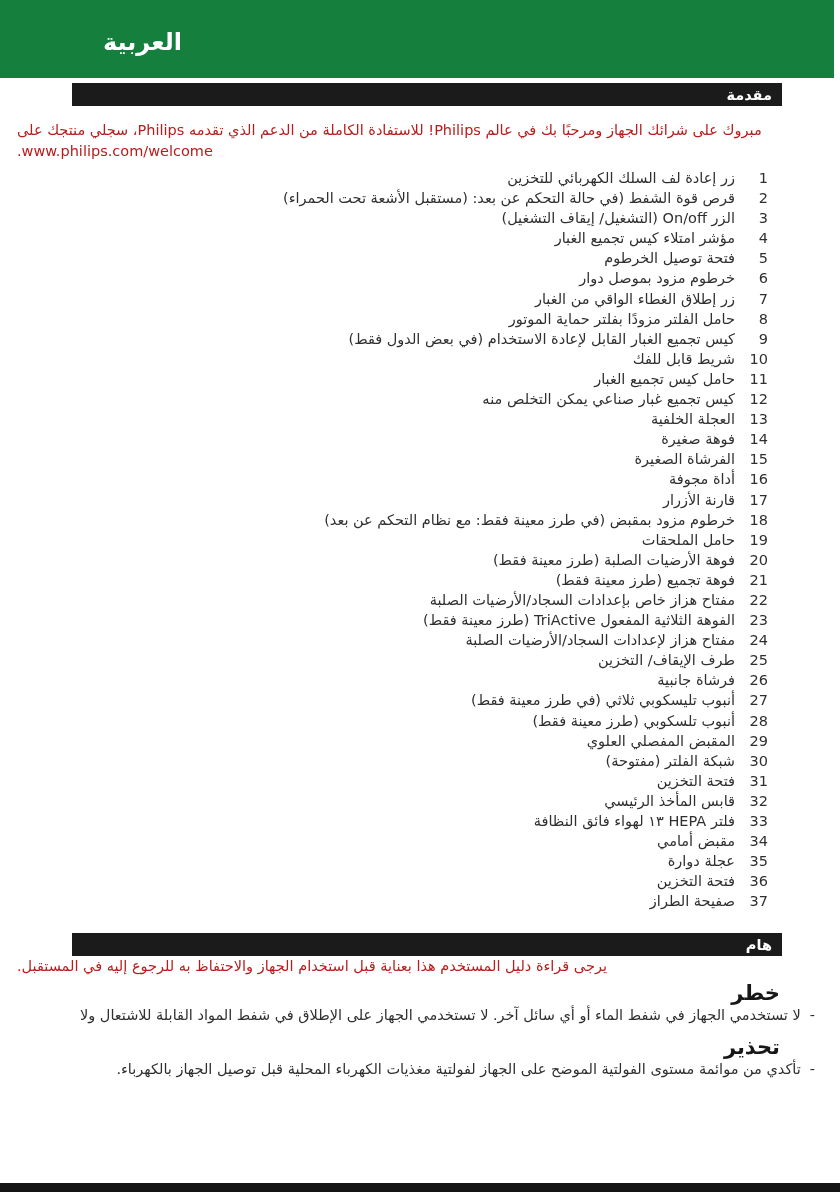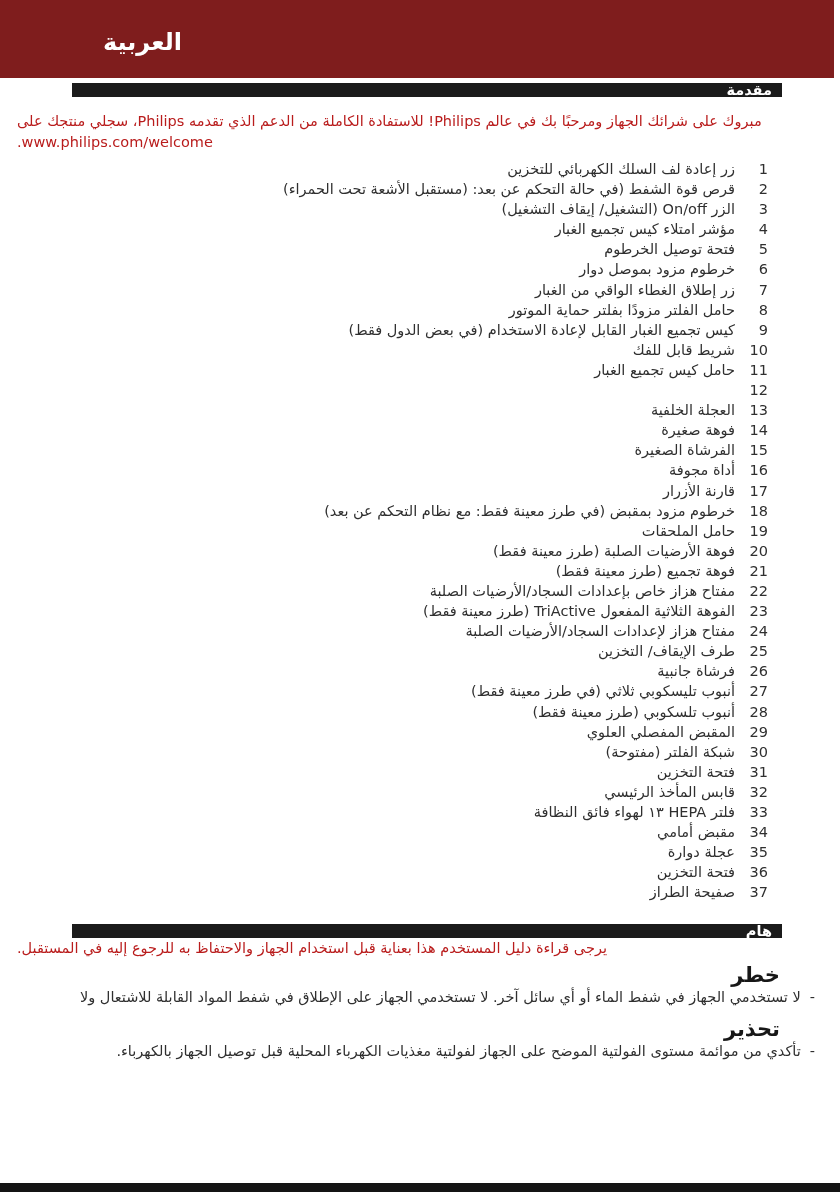--- a/index.html
+++ b/index.html
@@ -1,24 +1,24 @@
 <!DOCTYPE html>
 <html lang="ar"><head>
 <meta charset="utf-8">
 <style>
   html,body{margin:0;padding:0;}
   body{
     width:840px;height:1192px;position:relative;background:#ffffff;
     font-family:"DejaVu Sans",sans-serif;color:#313131;overflow:hidden;
   }
-  .lang-banner{position:absolute;top:0;left:0;width:834px;height:78px;background:#7f1d1d;}
+  .lang-banner{position:absolute;top:0;left:0;width:834px;height:78px;background:#15803d;}
   .lang-label{position:absolute;top:30px;left:103px;color:#ffffff;font-weight:bold;font-size:24px;line-height:1;}
   .page{position:absolute;top:78px;left:17px;width:806px;}
   .section-bar{
-    height:14px;margin-left:55px;margin-right:41px;background:#1b1b1b;
+    height:23px;margin-left:55px;margin-right:41px;background:#1b1b1b;
     color:#ffffff;font-weight:bold;font-size:14.5px;direction:rtl;
     display:flex;align-items:center;padding:0 10px;box-sizing:border-box;
   }
   .bar-intro{margin-top:5px;}
   .bar-desc{margin-top:15px;}
   .bar-imp{margin-top:22px;}
   .para{direction:rtl;text-align:left;font-size:14.5px;line-height:20.5px;color:#b91c1c;}
   .para .line{white-space:nowrap;}
   .intro-para{margin-top:14px;}
   .note-para{}
@@ -94,20 +94,21 @@
       <div class="li">
         <span class="num">10</span>
         <span class="txt">شريط قابل للفك</span>
       </div>
       <div class="li">
         <span class="num">11</span>
         <span class="txt">حامل كيس تجميع الغبار</span>
       </div>
       <div class="li">
         <span class="num">12</span>
+        <span class="txt">كيس تجميع غبار صناعي يمكن التخلص منه</span>
       </div>
       <div class="li">
         <span class="num">13</span>
         <span class="txt">العجلة الخلفية</span>
       </div>
       <div class="li">
         <span class="num">14</span>
         <span class="txt">فوهة صغيرة</span>
       </div>
       <div class="li">

